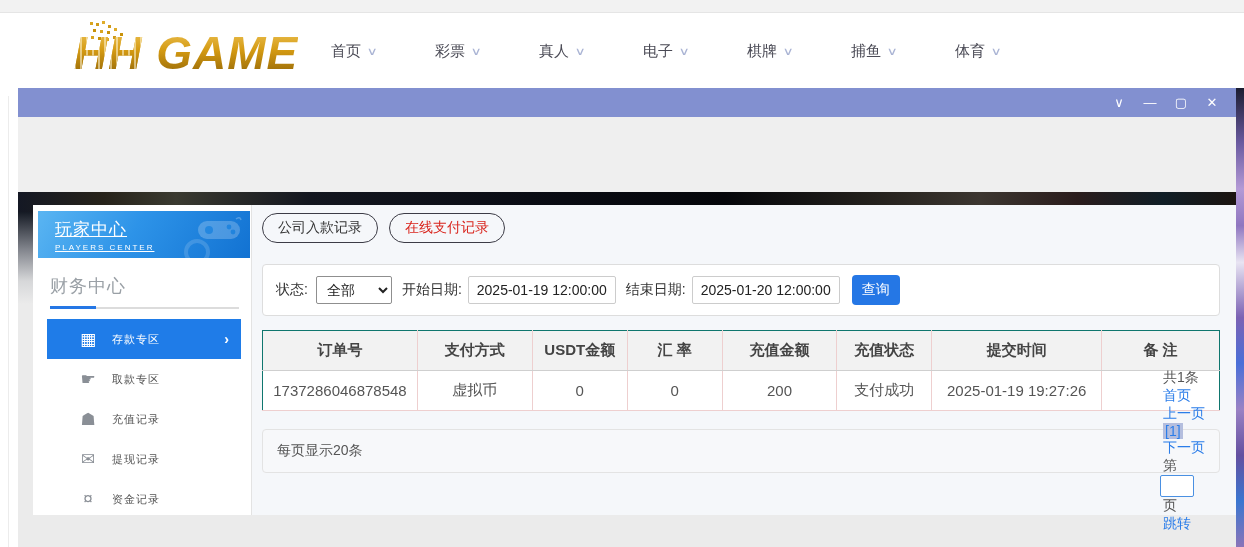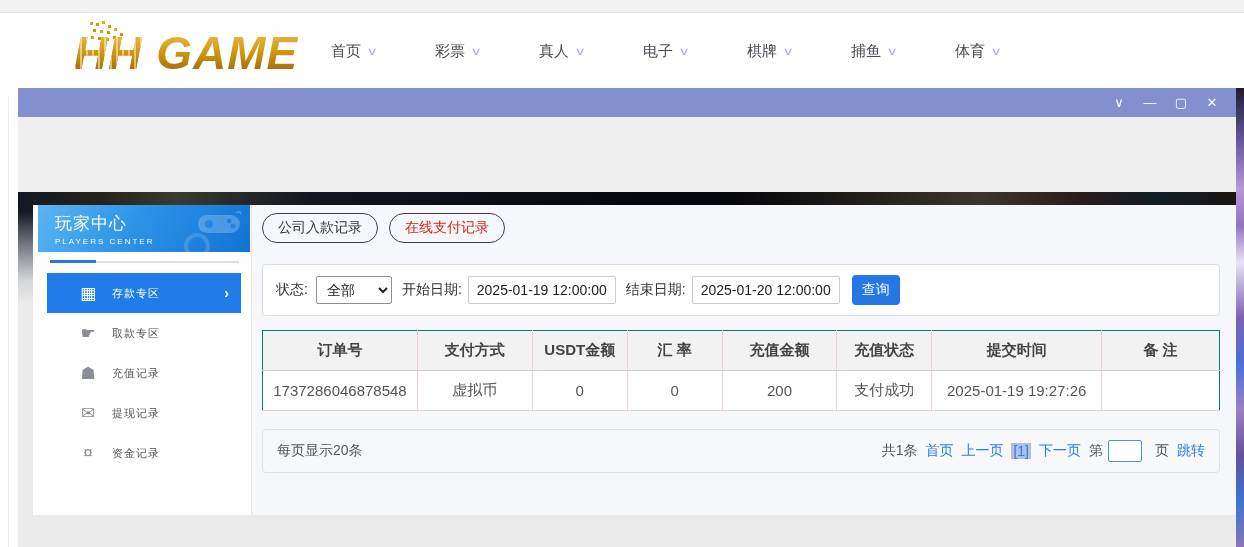--- a/index.html
+++ b/index.html
@@ -49,23 +49,23 @@
       #0a0c14 42%,#05060a 58%,#23201c 70%,#3c3630 79%,#2a1c1c 87%,#101e26 94%,#1c1410 100%); }
   .winbody { position:relative; height:335px; background:#ebebeb; }
   .left-fade { position:absolute; left:0; top:0; width:15px; height:92px;
     background:linear-gradient(180deg,#151a24 0%,rgba(40,46,60,.55) 40%,rgba(120,124,134,.18) 75%,rgba(0,0,0,0) 100%); }
 
   .panel { position:absolute; left:15px; top:-7px; right:0; bottom:32px; background:#fff;
     display:flex; }
 
   
   .sidebar { width:219px; border-right:1px solid #e3e3e3; background:#fff; }
-  .sb-header { position:relative; margin:0 0 0 5px; width:212px; height:47px;
+  .sb-header { position:relative; margin:6px 0 0 5px; width:212px; height:47px;
     background:linear-gradient(120deg,#5ab5f2 0%,#2d93e8 45%,#1272d2 100%);
-    color:#fff; padding:7px 0 0 17px; overflow:hidden; }
+    color:#fff; padding:7px 0 0 17px; overflow:hidden;text-decoration:underline; }
   .sb-title { font-size:17px; letter-spacing:1px; }
   .sb-sub { font-size:8px; letter-spacing:2px; margin-top:2px; }
   .sb-pad-icon { position:absolute; right:8px; top:6px; opacity:.4; }
   .sb-disc { position:absolute; right:40px; top:28px; width:26px; height:26px; border-radius:50%;
     border:4px solid rgba(255,255,255,.15); }
   .fin-title { margin:16px 0 0 17px; font-size:18px; color:#9aa0a6; letter-spacing:1px; }
   .fin-line { position:relative; margin:9px 12px 0 17px; height:2px; background:#dcdcdc; }
   .fin-line::before { content:""; position:absolute; left:0; top:-1px; width:46px; height:3px;
     background:#2577e5; }
   .menu { margin-top:10px; }
@@ -105,21 +105,21 @@
     border-right:1px solid #eecfcf; border-bottom:1px solid #eecfcf; background:#fff; }
   table.rec th:last-child, table.rec td:last-child { border-right:none; }
   td.order-no { font-size:16px; color:#666; }
   .w1{width:155px}.w2{width:115px}.w3{width:95px}.w4{width:95px}
   .w5{width:115px}.w6{width:95px}.w7{width:170px}.w8{width:118px}
 
   .pagination { height:44px; margin-top:18px; background:#f7f8fa; border:1px solid #e3e3e3;
     border-radius:4px; display:flex; align-items:center; justify-content:space-between;
     padding:5px 14px; font-size:14px; color:#555; }
   .pg-left { color:#555; }
-  .pg-right { display:flex; align-items:center; }
+  .pg-right { display:flex; align-items:flex-start;flex-direction:column; }
   .pg-right > * { margin-left:8px; }
   .pg-link { color:#2b7de9; cursor:pointer; text-decoration:none; }
   .pg-current { color:#2b7de9; background:#b4bede; padding:0 2px; }
   .pg-input { width:34px; height:22px; border:1px solid #4a90e2; border-radius:2px;
     margin:0 5px; background:#fff; }
 </style>
 </head>
 <body>
 
 <div class="stage">
@@ -188,20 +188,21 @@
             <svg class="sb-pad-icon" width="46" height="26" viewBox="0 0 46 26">
               <rect x="2" y="4" rx="9" ry="9" width="42" height="18" fill="#ffffff" opacity="0.55"></rect>
               <circle cx="13" cy="13" r="4" fill="#2d93e8"></circle>
               <circle cx="33" cy="10" r="2.4" fill="#2d93e8"></circle>
               <circle cx="37" cy="15" r="2.4" fill="#2d93e8"></circle>
               <path d="M40 2 q4 -3 5 1" stroke="#ffffff" stroke-width="1.5" fill="none" opacity="0.6"></path>
             </svg>
             <div class="sb-disc"></div>
           </div>
 
+          <div class="fin-title">财务中心</div>
           <div class="fin-line"></div>
 
           <div class="menu">
             <div class="menu-item active">
               <span class="mi-icon">▦</span>
               <span class="mi-label">存款专区</span>
               <span class="mi-arrow">›</span>
             </div>
             <div class="menu-item">
               <span class="mi-icon">☛</span>

